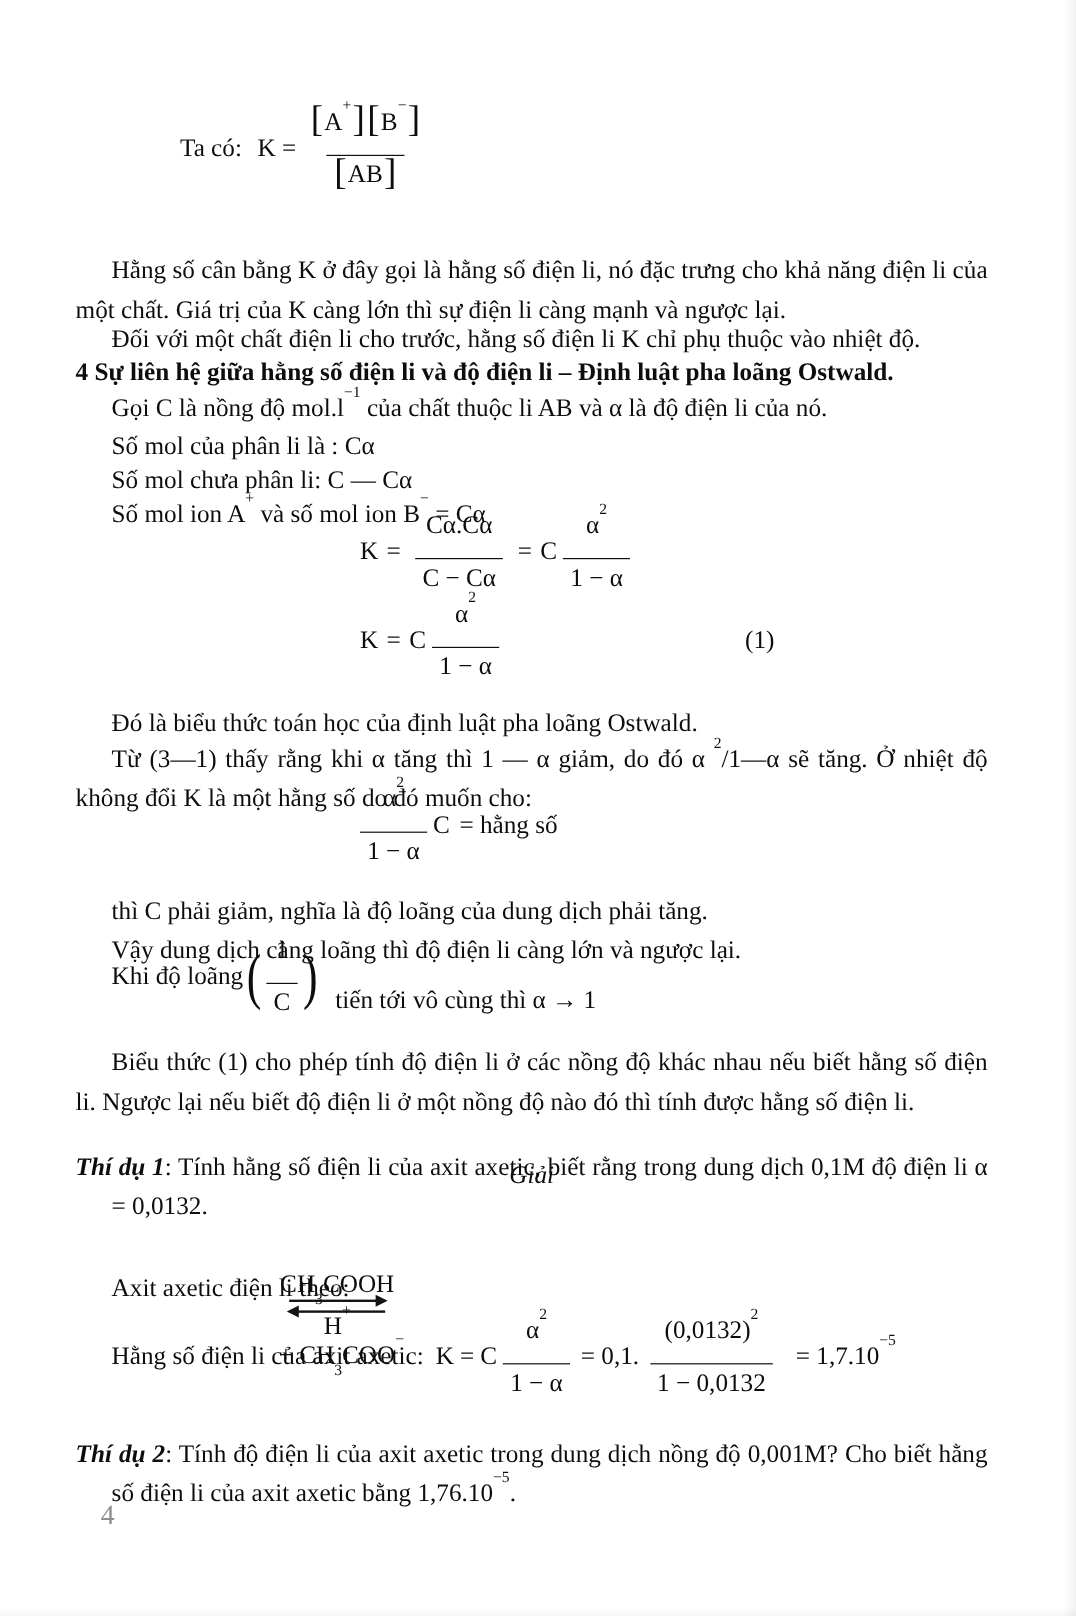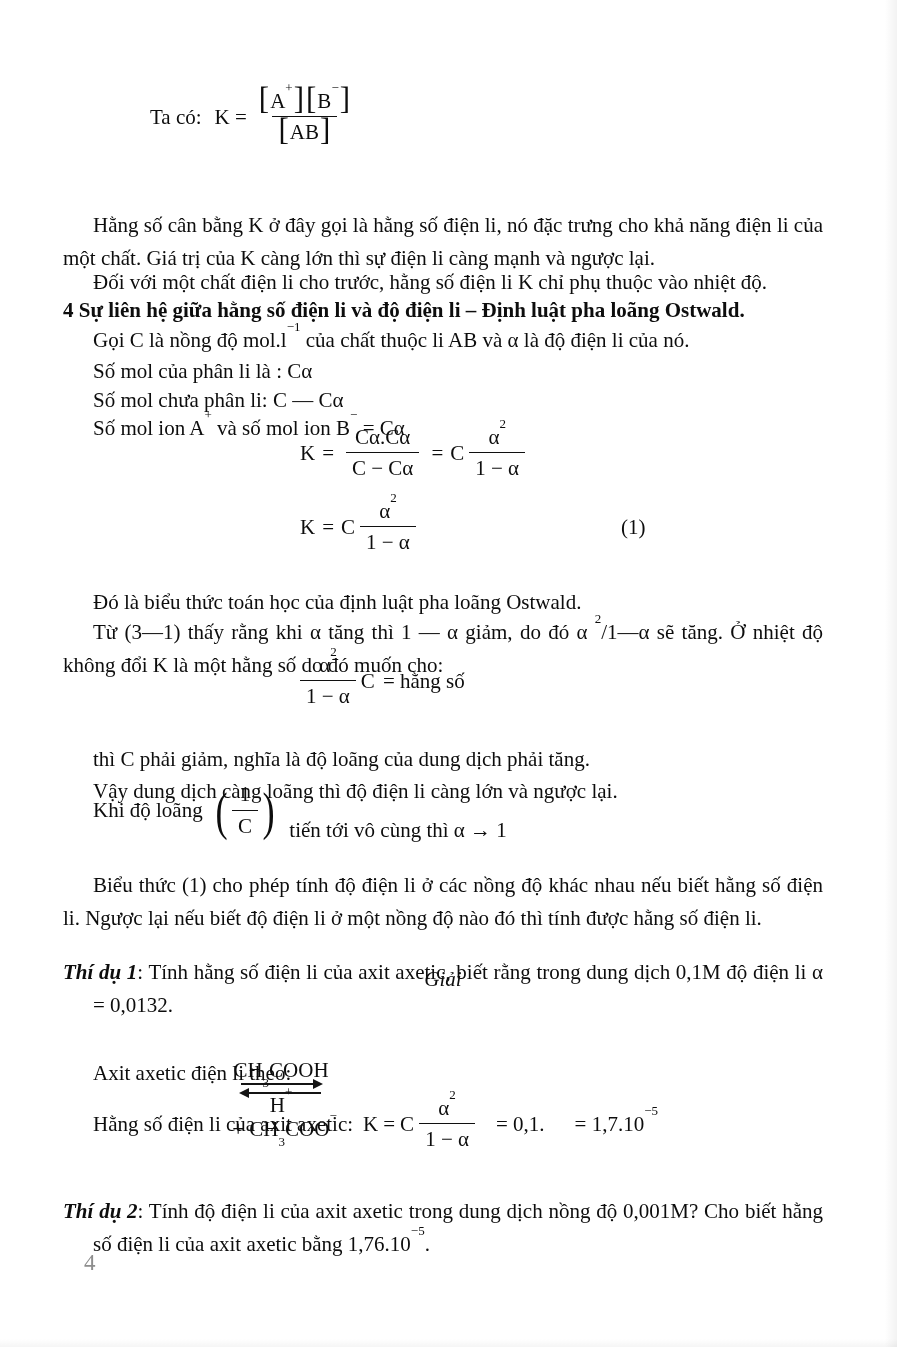--- a/index.html
+++ b/index.html
@@ -10,21 +10,21 @@
   .blk{position:absolute;width:760px;line-height:33px;}
   .just{text-align:justify;}
   .ind{text-indent:30px;}
   .hang{padding-left:30px;text-indent:-30px;width:730px;}
   .bold{font-weight:bold;}
   .bi{font-weight:bold;font-style:italic;}
   .it{font-style:italic;}
   .center{text-align:center;}
   
   .eq{display:flex;align-items:center;line-height:1.15;}
-  .frac{display:inline-flex;flex-direction:column;align-items:center;margin:0 5px;}
+  .frac{display:inline-flex;flex-direction:column;align-items:center;margin:0 5px;gap:13px;}
   .frac .num{padding:1px 6px 3px;}
   .frac .den{border-top:1.5px solid #101010;padding:3px 6px 1px;}
   .op{margin:0 7px;}
   .sp{font-size:13px;position:relative;top:-8px;line-height:0;letter-spacing:0;}
   .sb{font-size:13px;position:relative;top:5px;line-height:0;}
   .bb{font-size:31px;line-height:0;position:relative;top:1px;padding:0 1px;}
   .bp{font-size:52px;line-height:0;position:relative;top:2px;transform:scaleX(0.7);display:inline-block;}
   
   .rev{display:inline-flex;flex-direction:column;gap:7px;margin:0 18px;position:relative;top:1px;}
   .arr{position:relative;width:80px;height:2px;background:#141414;display:block;}
@@ -104,21 +104,21 @@
       </div>
       <span>C</span>
       <span style="margin-left:8px;">= hằng số</span>
     </div>
 
     <p class="blk ind" style="top:636px;">thì C phải giảm, nghĩa là độ loãng của dung dịch phải tăng.</p>
 
     <p class="blk ind" style="top:668px;">Vậy dung dịch càng loãng thì độ điện li càng lớn và ngược lại.</p>
 
     <div class="blk eq" style="top:692px;left:30px;width:730px;">
-      <span style="margin-right:10px;text-align:center;">Khi độ loãng</span>
+      <span style="margin-right:0;text-align:center;">Khi độ loãng</span>
       <span class="bp">(</span>
       <div class="frac" style="margin:0 2px;">
         <span class="num">1</span>
         <span class="den">C</span>
       </div>
       <span class="bp">)</span>
       <span style="margin-left:12px;margin-top:40px;">tiến tới vô cùng thì α → 1</span>
     </div>
 
     <p class="blk just ind" style="top:762px;">Biểu thức (1) cho phép tính độ điện li ở các nồng độ khác nhau nếu biết hằng số điện li. Ngược lại nếu biết độ điện li ở một nồng độ nào đó thì tính được hằng số điện li.</p>
@@ -141,21 +141,25 @@
 
     <div class="blk eq" style="top:1009px;left:30px;width:740px;">
       <span style="margin-right:10px;">Hằng số điện li của axit axetic:</span>
       <span>K</span>
       <span class="op" style="margin:0 5px;">=</span>
       <span>C</span>
       <div class="frac">
         <span class="num"><span>α</span><sup class="sp">2</sup></span>
         <span class="den">1 − α</span>
       </div>
-      <span style="margin:0 16px;">= 0,1.</span>
+      <span style="margin:0 4px;">= 0,1.</span>
+      <div class="frac">
+        <span class="num"><span>(0,0132)</span><sup class="sp">2</sup></span>
+        <span class="den">1 − 0,0132</span>
+      </div>
       <span style="margin-left:14px;"><span>= 1,7.10</span><sup class="sp">−5</sup></span>
     </div>
 
     <p class="blk just hang" style="top:1088px;"><span class="bi">Thí dụ 2</span><span>: </span><span>Tính độ điện li của axit axetic trong dung dịch nồng độ 0,001M? Cho biết </span><span>hằng số điện li của axit axetic bằng 1,76.10</span><sup class="sp">−5</sup><span>.</span></p>
 
   </div>
 
   <div class="pageno">4</div>
   <div class="edge-r"></div>
   <div class="edge-b"></div>

